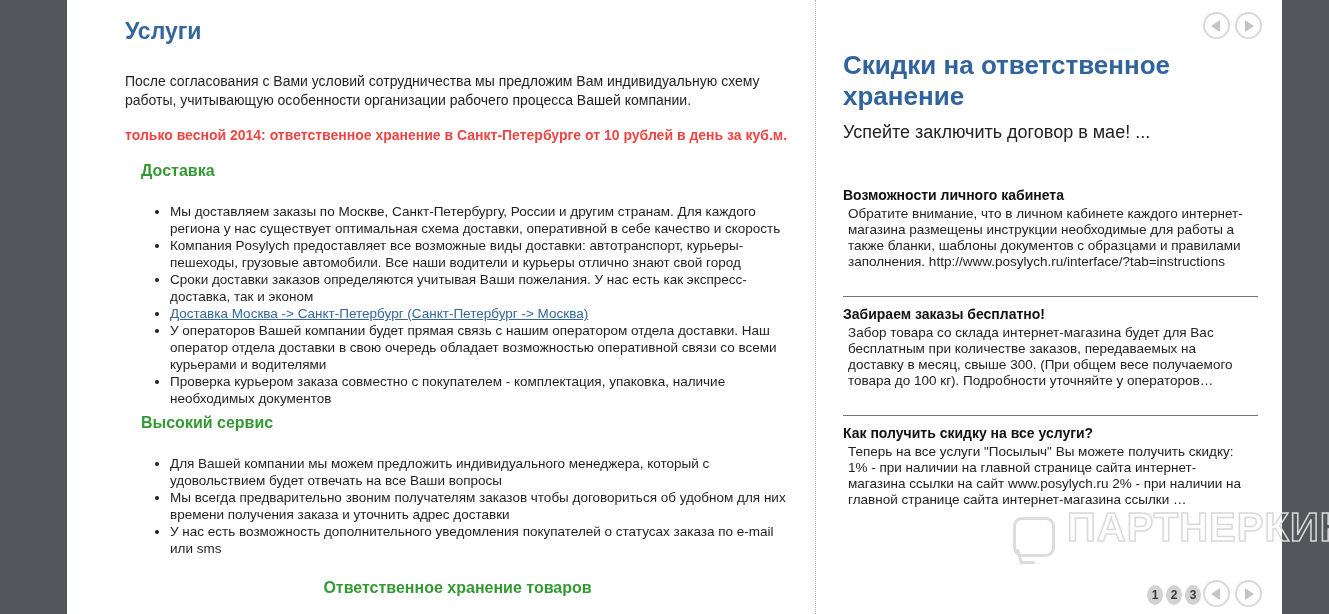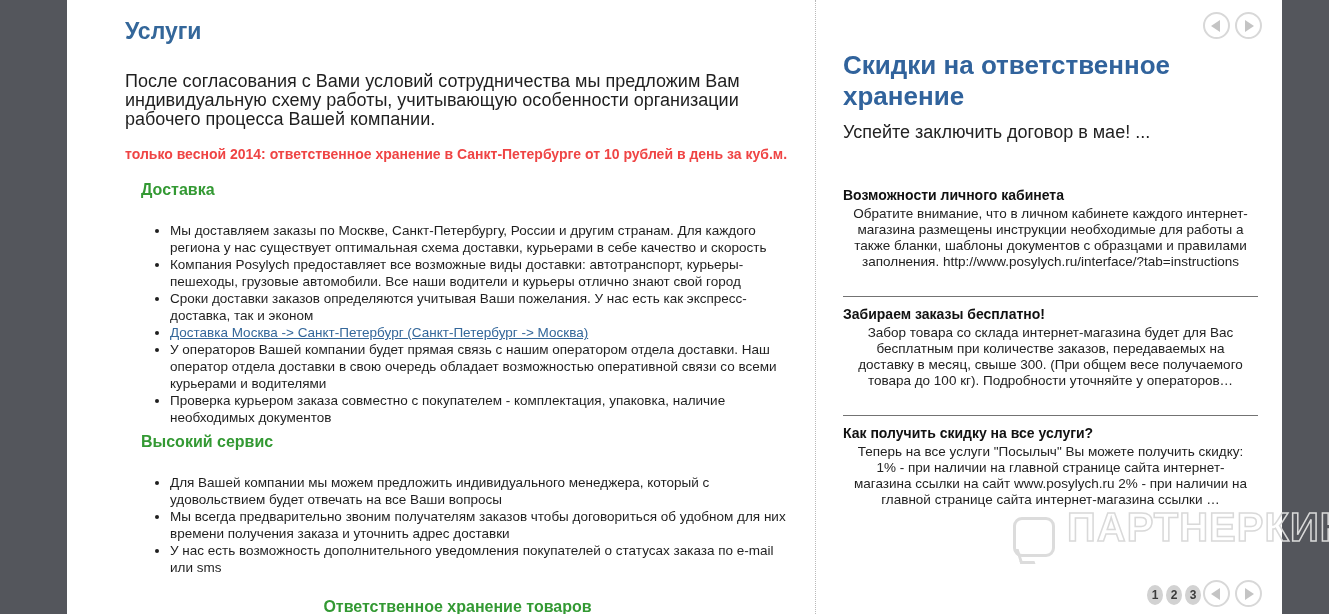--- a/index.html
+++ b/index.html
@@ -14,41 +14,41 @@
   .strip-left { left: 0; width: 67px; }
   .strip-right { left: 1282px; width: 47px; }
   .dotted-divider { position: absolute; top: 0; left: 815px; height: 614px; width: 0; border-left: 1px dotted #b9b9b9; }
 
   
   .main {
     position: absolute; left: 67px; top: 0; width: 748px; height: 614px;
     padding: 16px 25px 0 58px;
   }
   .main-title { margin: 0; font-size: 23px; line-height: 30px; font-weight: 700; color: #34679a; }
-  .intro { margin: 26px 0 16px; font-size: 18px; line-height: 19px; }
+  .intro { margin: 26px 0 16px; font-size: 14px; line-height: 19px; }
   .promo { margin: 13px 0 16px; font-size: 14px; line-height: 19px; font-weight: 700; color: #ef4444; }
   .green-heading { margin: 8px 16px 0; font-size: 16px; line-height: 20px; font-weight: 700; color: #339933; }
   .main ul { margin: 22px 0 0; padding: 0 0 0 45px; }
   .main li { font-size: 13.5px; line-height: 17px; margin: 0; }
   .service-heading { margin-top: 6px; }
   .storage-heading { margin-top: 21px; text-align: center; }
   a.delivery-link { color: #34679a; text-decoration: underline; }
 
   
   .sidebar {
     position: absolute; left: 816px; top: 0; width: 466px; height: 614px;
     padding: 50px 24px 0 27px;
   }
   .sb-title { margin: 0; font-size: 26px; line-height: 31px; font-weight: 700; color: #31639c; }
   .sb-subtitle { margin: 11px 0 0; font-size: 18px; line-height: 19px; color: #222; }
   .sb-block { padding-bottom: 26px; }
   .sb-block.first { margin-top: 45px; }
   .sb-block.ruled { border-top: 1px solid #737373; padding-top: 9px; }
   .sb-block-title { margin: 0; font-size: 14px; line-height: 17px; font-weight: 700; color: #111; }
-  .sb-block-text { margin: 2px 5px 0; font-size: 13.5px; line-height: 16px; color: #222; text-align: center; }
+  .sb-block-text { margin: 2px 5px 0; font-size: 13.5px; line-height: 16px; color: #222; }
 
   
   .nav-arrows { position: absolute; display: flex; gap: 5px; }
   .nav-top { left: 1203px; top: 12px; }
   .nav-bottom { left: 1203px; top: 580px; }
   .arrow-btn {
     width: 27px; height: 27px; border-radius: 50%;
     border: 2px solid #d8d8d8; background: #ffffff;
     display: flex; align-items: center; justify-content: center; cursor: pointer;
   }
@@ -93,21 +93,21 @@
 <div class="main">
   <h1 class="main-title">Услуги</h1>
 
   <p class="intro">После согласования с Вами условий сотрудничества мы предложим Вам индивидуальную схему работы, учитывающую особенности организации рабочего процесса Вашей компании.</p>
 
   <p class="promo">только весной 2014: ответственное хранение в Санкт-Петербурге от 10 рублей в день за куб.м.</p>
 
   <h2 class="green-heading">Доставка</h2>
 
   <ul>
-    <li>Мы доставляем заказы по Москве, Санкт-Петербургу, России и другим странам. Для каждого региона у нас существует оптимальная схема доставки, курьерами в себе качество и скорость</li>
+    <li>Мы доставляем заказы по Москве, Санкт-Петербургу, России и другим странам. Для каждого региона у нас существует оптимальная схема доставки, оперативной в себе качество и скорость</li>
     <li>Компания Posylych предоставляет все возможные виды доставки: автотранспорт, курьеры-пешеходы, грузовые автомобили. Все наши водители и курьеры отлично знают свой город</li>
     <li>Сроки доставки заказов определяются учитывая Ваши пожелания. У нас есть как экспресс-доставка, так и эконом</li>
     <li><a href="#" class="delivery-link">Доставка Москва -&gt; Санкт-Петербург (Санкт-Петербург -&gt; Москва)</a></li>
     <li>У операторов Вашей компании будет прямая связь с нашим оператором отдела доставки. Наш оператор отдела доставки в свою очередь обладает возможностью оперативной связи со всеми курьерами и водителями</li>
     <li>Проверка курьером заказа совместно с покупателем - комплектация, упаковка, наличие необходимых документов</li>
   </ul>
 
   <h2 class="green-heading service-heading">Высокий сервис</h2>
 
   <ul>

